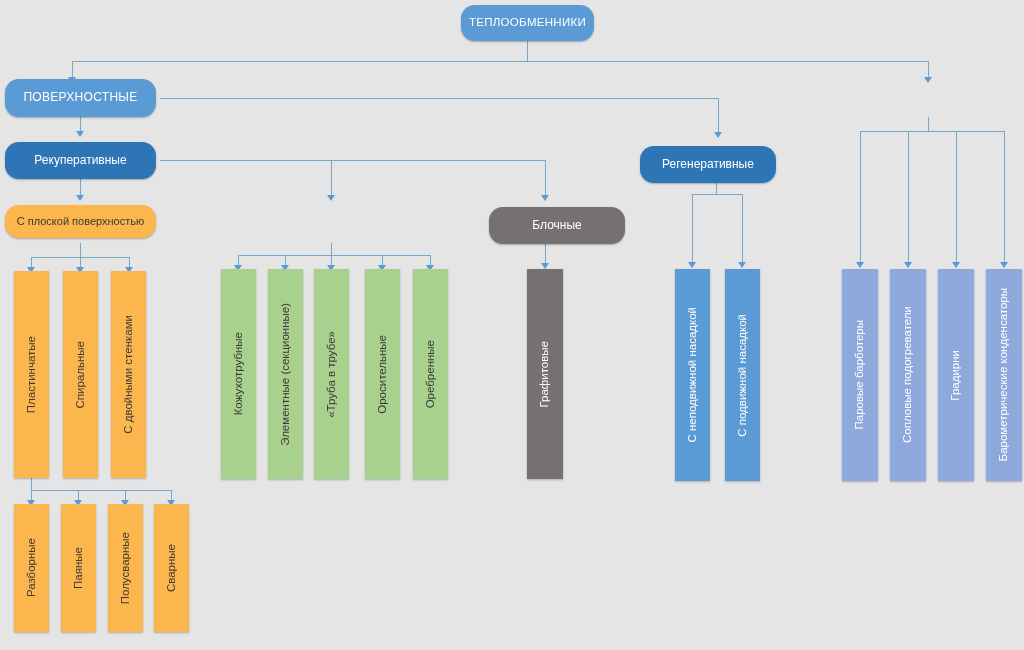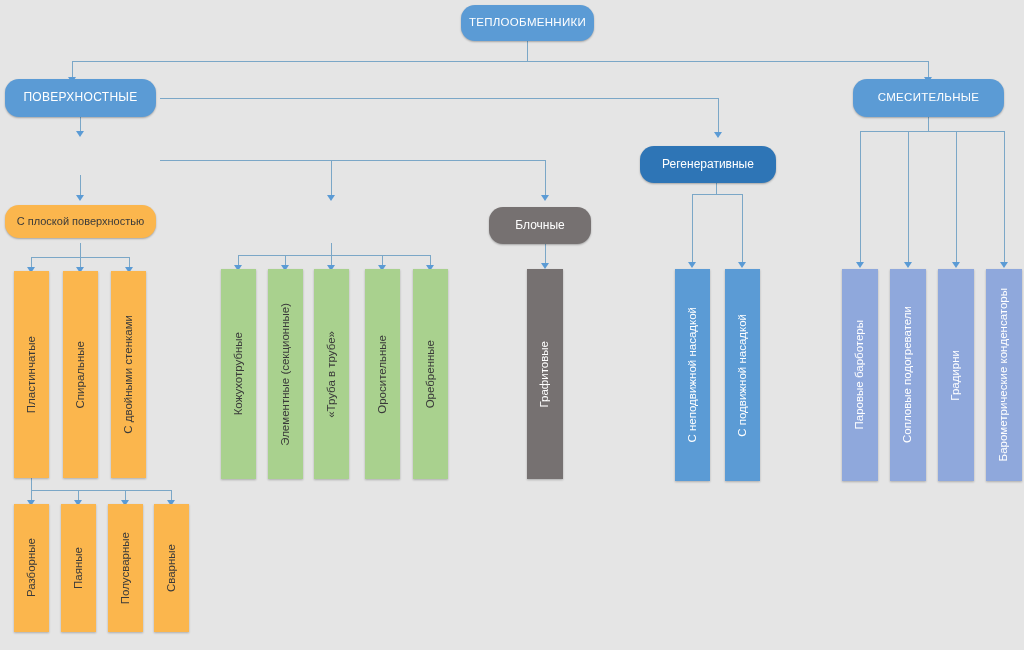--- a/index.html
+++ b/index.html
@@ -120,29 +120,29 @@
   <div class="arrow" style="left:904px;top:262px;"></div>
   <div class="conn vline" style="left:956px;top:131px;height:133px;"></div>
   <div class="arrow" style="left:952px;top:262px;"></div>
   <div class="conn vline" style="left:1004px;top:131px;height:133px;"></div>
   <div class="arrow" style="left:1000px;top:262px;"></div>
 
   <div class="node n-root" style="left:461px;top:5px;width:133px;height:36px;font-size:11.5px;letter-spacing:.3px;">ТЕПЛООБМЕННИКИ</div>
 
   <div class="node n-l2" style="left:5px;top:79px;width:151px;height:38px;font-size:12px;letter-spacing:.3px;">ПОВЕРХНОСТНЫЕ</div>
 
-  <div class="node n-l2" style="left:853px;top:79px;width:151px;height:38px;font-size:11.5px;letter-spacing:.3px;">СМЕСИТЕЛЬНЫЕ</div>
-
+
+  <div class="node n-dark" style="left:5px;top:142px;width:151px;height:37px;font-size:12px;">Рекуперативные</div>
 
   <div class="node n-dark" style="left:640px;top:146px;width:136px;height:37px;font-size:12px;">Регенеративные</div>
 
   <div class="node n-orange" style="left:5px;top:205px;width:151px;height:33px;font-size:11px;">С плоской поверхностью</div>
 
 
-  <div class="node n-gray" style="left:489px;top:207px;width:102px;height:37px;font-size:12px;">Блочные</div>
+  <div class="node n-gray" style="left:489px;top:207px;width:136px;height:37px;font-size:12px;">Блочные</div>
 
   <div class="bar b-orange" style="left:14px;top:271px;width:35px;height:207px;font-size:11.5px;">
     <span>Пластинчатые</span>
   </div>
   <div class="bar b-orange" style="left:63px;top:271px;width:35px;height:207px;font-size:11.5px;">
     <span>Спиральные</span>
   </div>
   <div class="bar b-orange" style="left:111px;top:271px;width:35px;height:207px;font-size:11.5px;">
     <span>С двойными стенками</span>
   </div>

